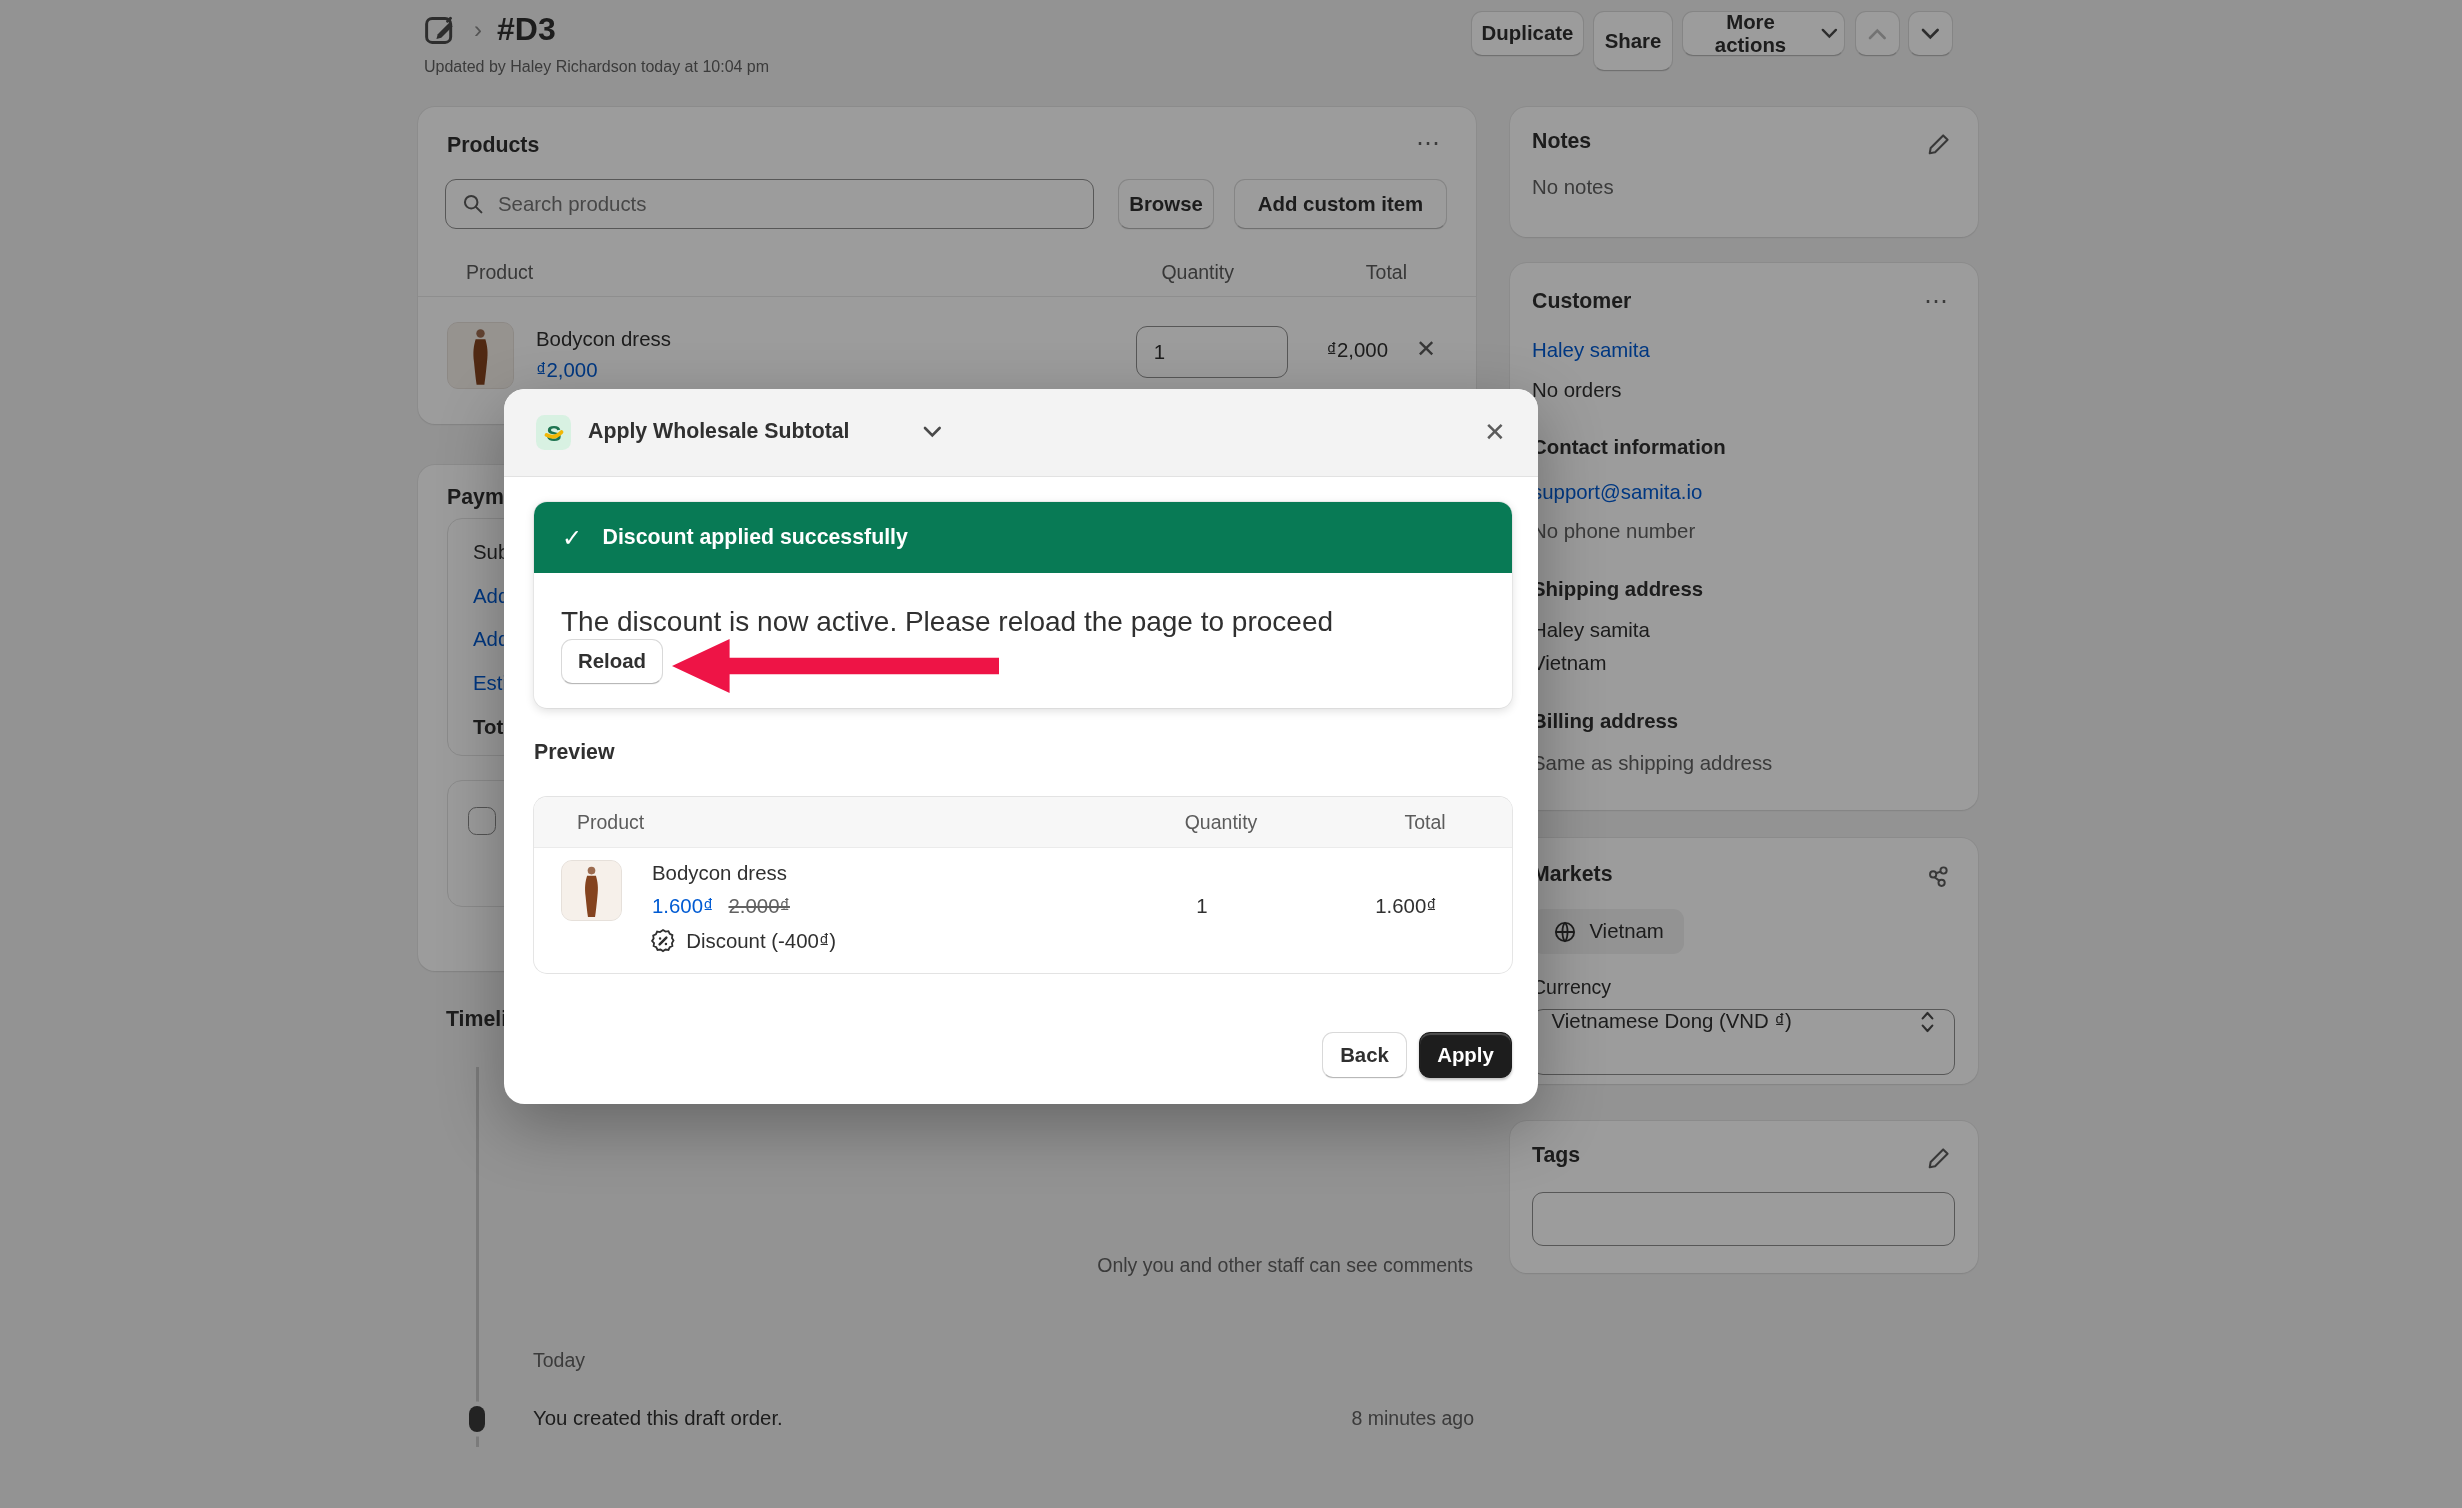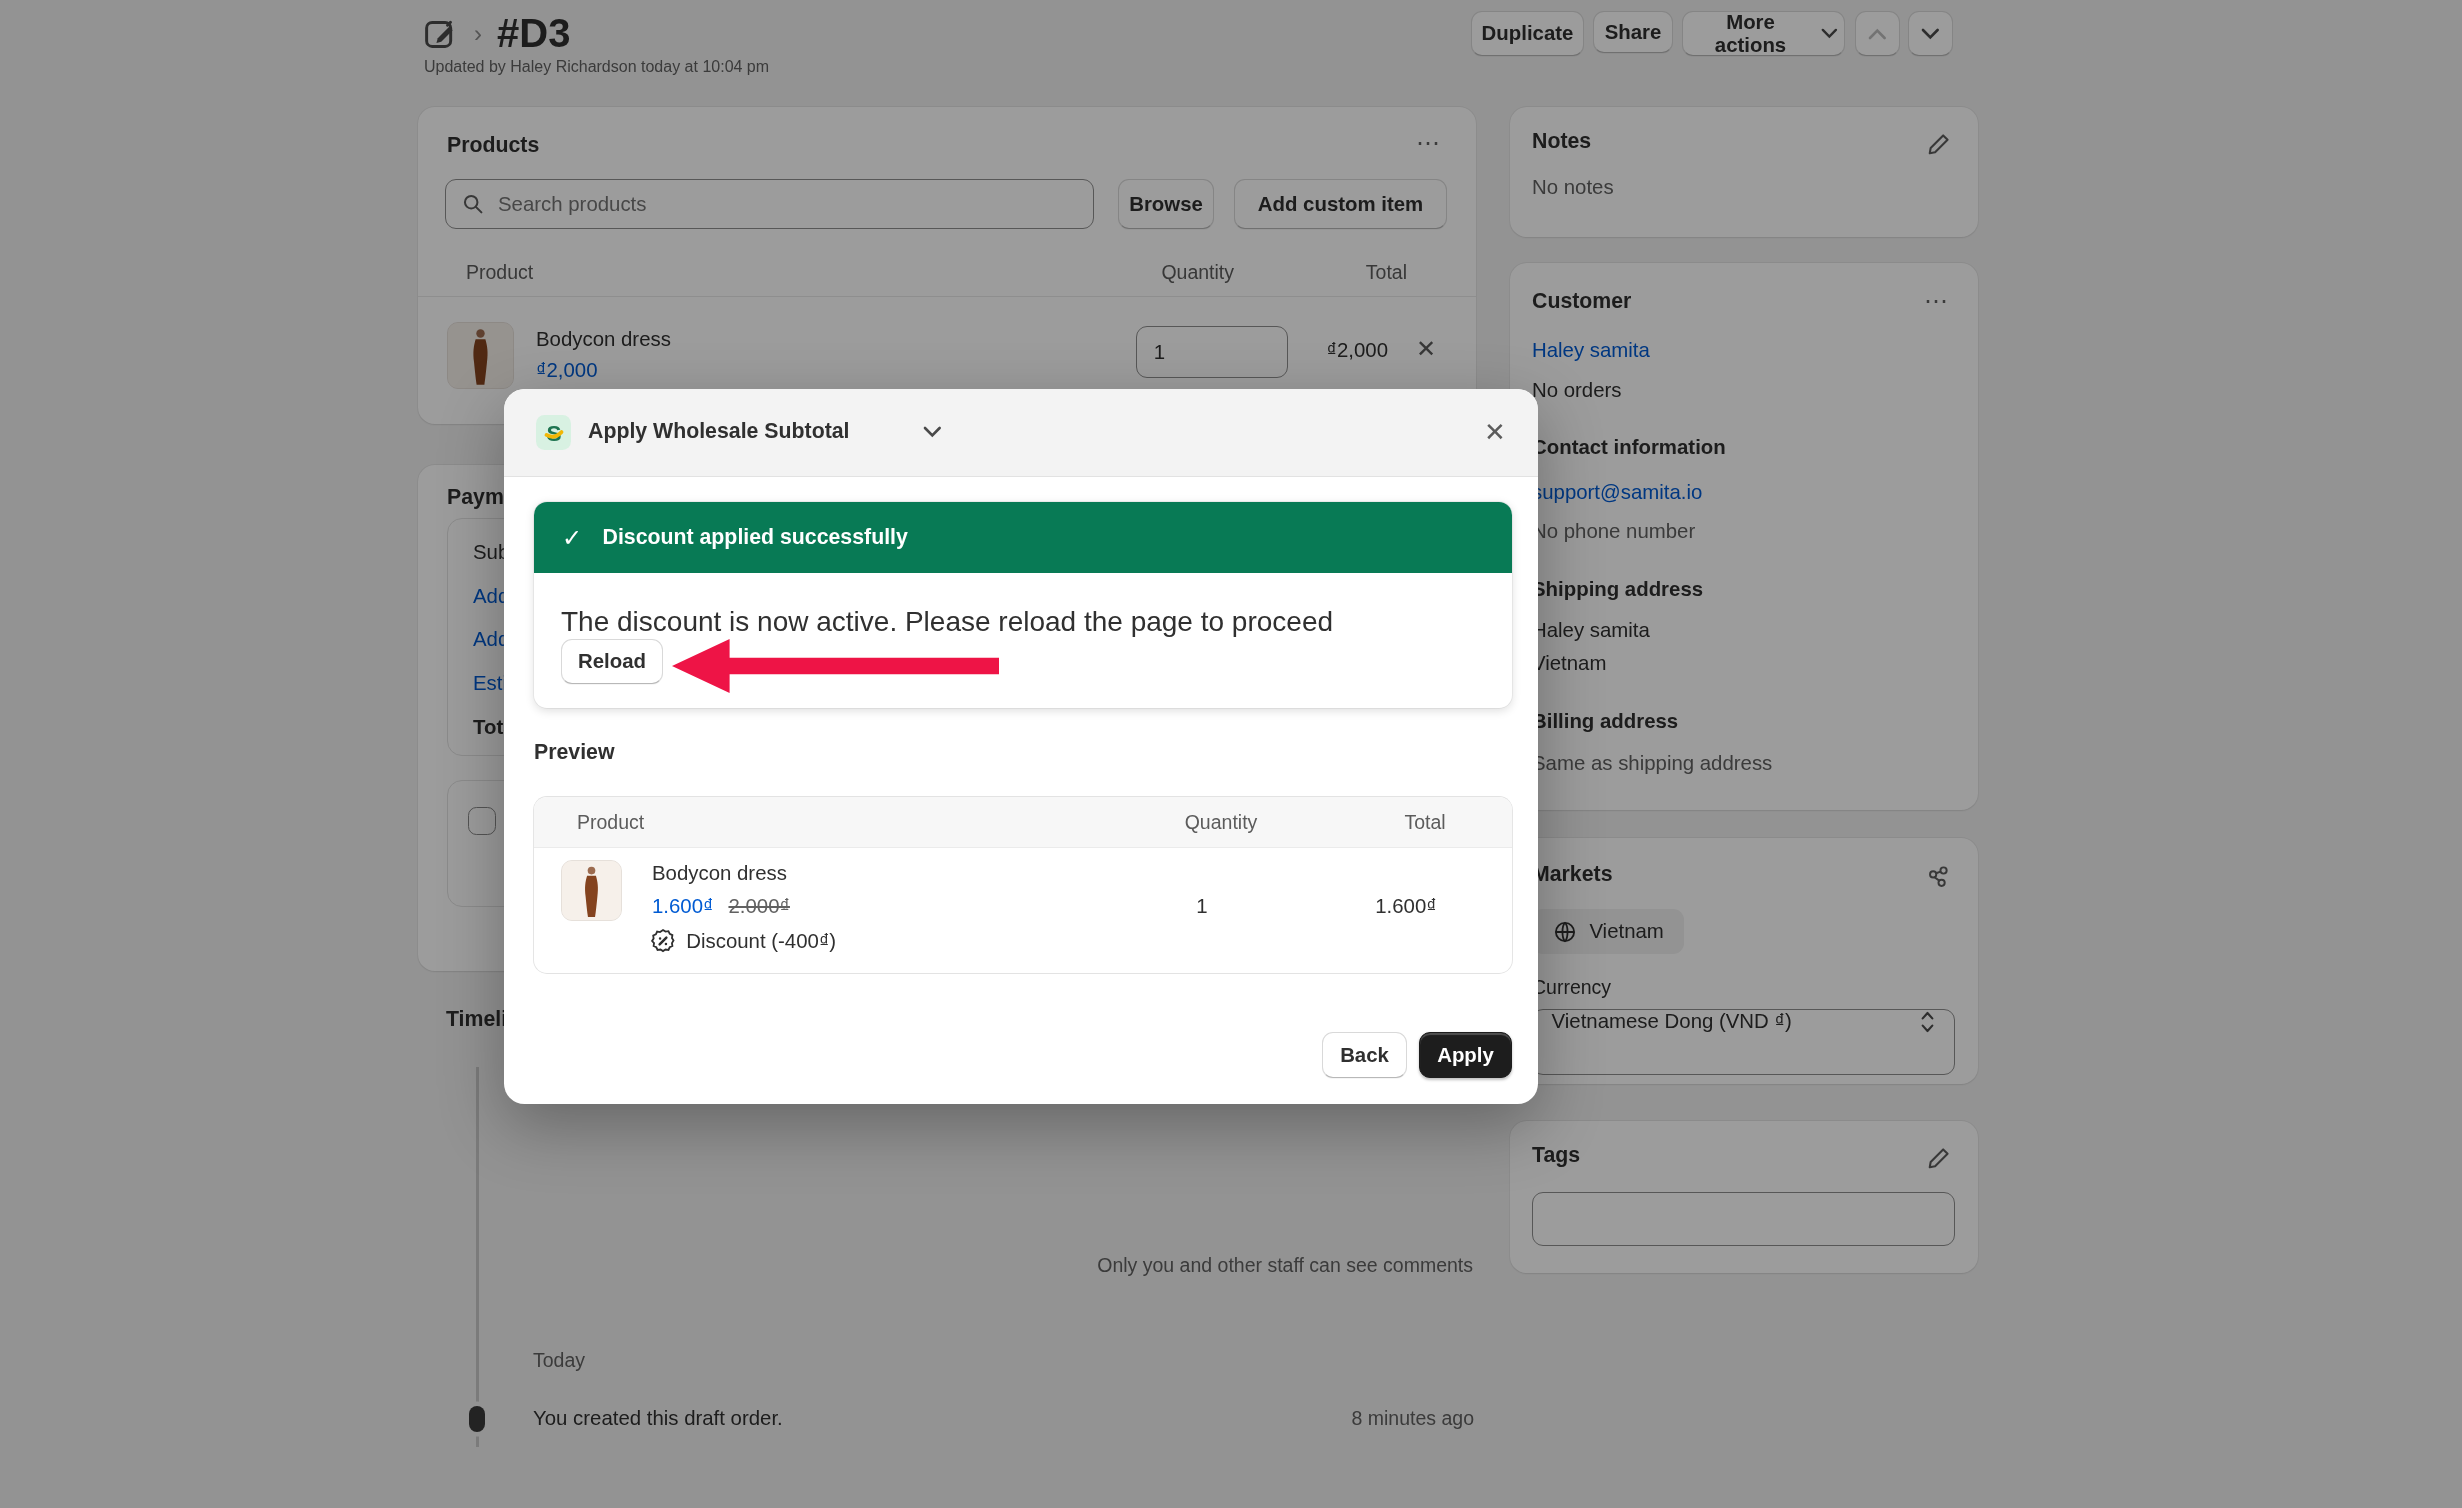--- a/index.html
+++ b/index.html
@@ -57,26 +57,26 @@
 
   <div class="abs" style="left:422px;top:11px;display:flex;align-items:center;gap:15px;">
     <span class="icon">
       <svg width="37" height="37" viewBox="0 0 20 20" fill="none" stroke="#4a4a4a" stroke-width="1.6" stroke-linecap="round" stroke-linejoin="round">
         <rect x="2.5" y="4" width="13" height="13" rx="3"></rect>
         <path d="M8.5 12.6l6.2-6.2 1.9 1.9-6.2 6.2-2.6.7z" fill="#4a4a4a" stroke="none"></path>
         <path d="M13.8 5.5l1.6-1.6"></path>
       </svg>
     </span>
     <span class="tert" style="font-size:24px;">›</span>
-    <span style="font-size:40px;font-weight:700;">#D3</span>
+    <span style="font-size:32px;font-weight:700;">#D3</span>
   </div>
   <div class="abs sub" style="left:424px;top:58px;font-size:16px;">Updated by Haley Richardson today at 10:04 pm</div>
 
   <button class="btn abs" style="left:1471px;top:11px;width:113px;height:45px;">Duplicate</button>
-  <button class="btn abs" style="left:1593px;top:11px;width:80px;height:42px;">Share</button>
+  <button class="btn abs" style="left:1593px;top:11px;width:80px;height:60px;">Share</button>
   <button class="btn abs" style="left:1682px;top:11px;width:163px;height:45px;">
     <span>More actions</span>
     <span class="icon">
       <svg width="16.7" height="11" viewBox="0 0 14 9" fill="none" stroke="#4a4a4a" stroke-width="2" stroke-linecap="round">
           <path d="M1.5 1.5L7 7l5.5-5.5"></path>
         </svg>
     </span>
   </button>
   <button class="btn abs" style="left:1855px;top:11px;width:45px;height:45px;">
     <span class="icon">

